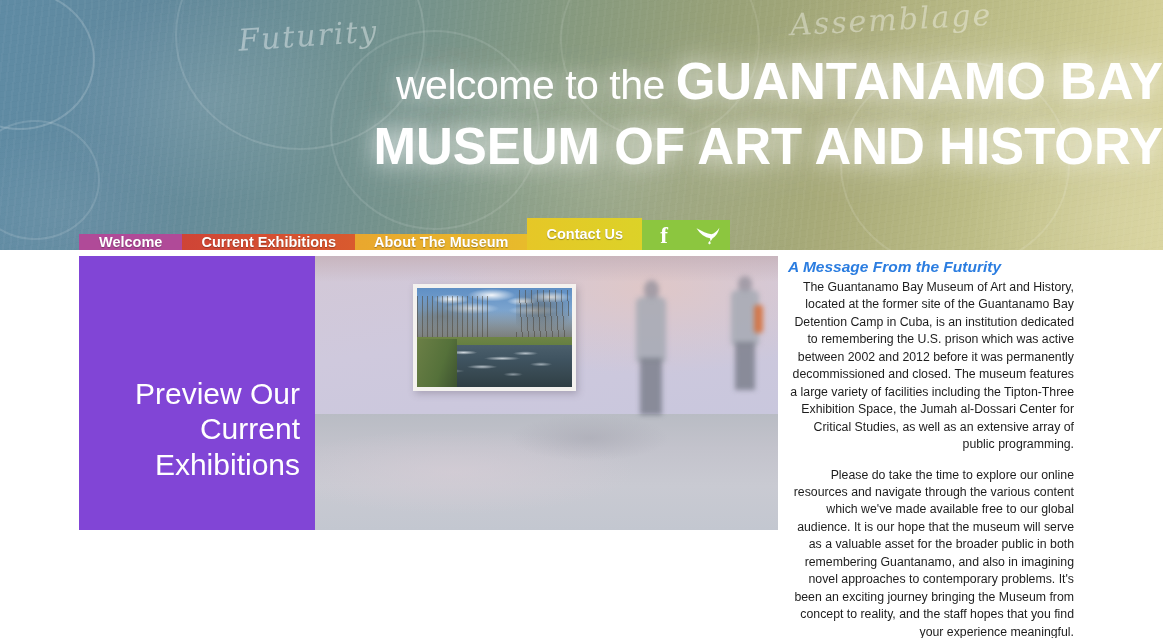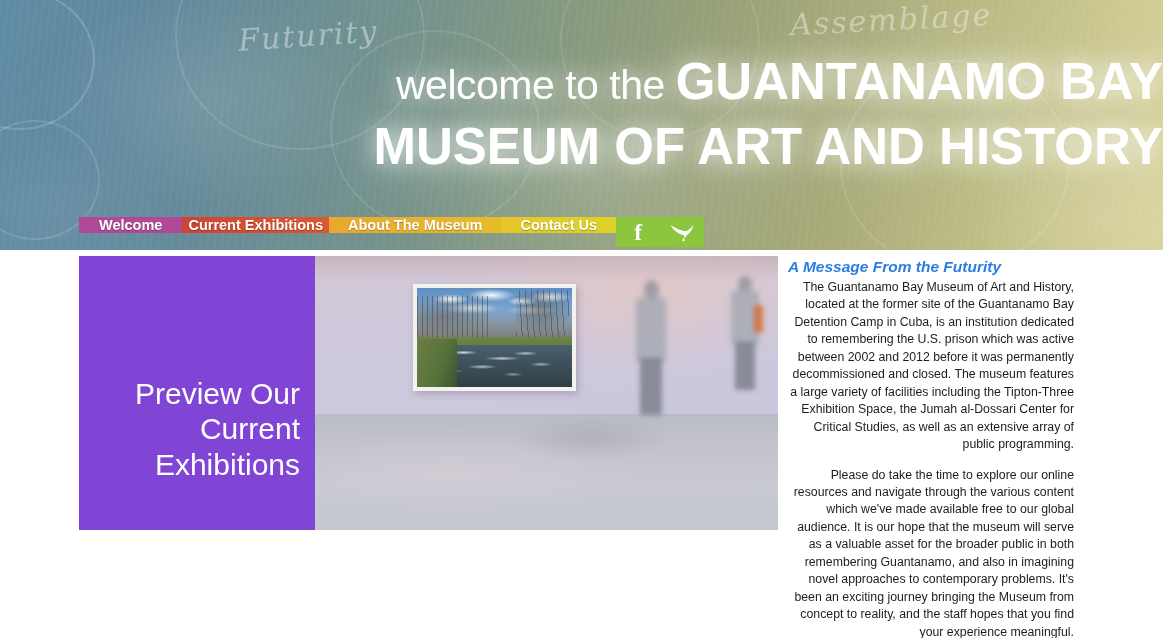--- a/index.html
+++ b/index.html
@@ -67,33 +67,33 @@
   .mh-pre{ font-size:41px; font-weight:400; letter-spacing:-.5px; }
   .mh-strong{ font-size:51px; font-weight:700; letter-spacing:0px; }
   .mh-line2{
     margin-top:14px; font-size:51px; font-weight:700;
     white-space:nowrap; letter-spacing:0px;
   }
 
   
   .nav{
     position:absolute; left:79px; top:217px; height:33px;
-    display:flex; align-items:flex-start;
+    display:flex; align-items:flex-end;
     font-size:14.5px; font-weight:700; color:#fff;
   }
   .nav-item{
     display:flex; align-items:center; justify-content:center;
     padding:0 17px; white-space:nowrap;
     text-shadow:0 1px 1px rgba(0,0,0,.30);
   }
   .nav-item.i0{ background:#b04a98; padding:0 20px; }
-  .nav-item.i1{ background:linear-gradient(90deg,#cf4436,#d95a2e); padding:0 6px; }
+  .nav-item.i1{ background:linear-gradient(90deg,#cf4436,#d95a2e); padding:0 19px; }
   .nav-item.i2{ background:linear-gradient(90deg,#e8833a,#e8a22f); padding:0 19px; }
   .nav-item.i3{ background:linear-gradient(90deg,#e9a72e,#e8bb2b); padding:0 19px; }
-  .nav-item.i4{ background:linear-gradient(90deg,#e6c727,#dcd228); padding:0 19px; }
+  .nav-item.i4{ background:linear-gradient(90deg,#e6c727,#dcd228); padding:8px 19px; }
   .nav-social{
     background:#8cc63f; display:flex; align-items:center;
     padding:0 8px; gap:16px;
   }
   .soc{
     width:28px; height:30px; display:flex; align-items:center; justify-content:center;
   }
   .soc-f{ font-size:23px; font-weight:700; font-family:"Liberation Serif", serif;
           color:#fff; line-height:1; }
   .soc svg{ display:block; }

